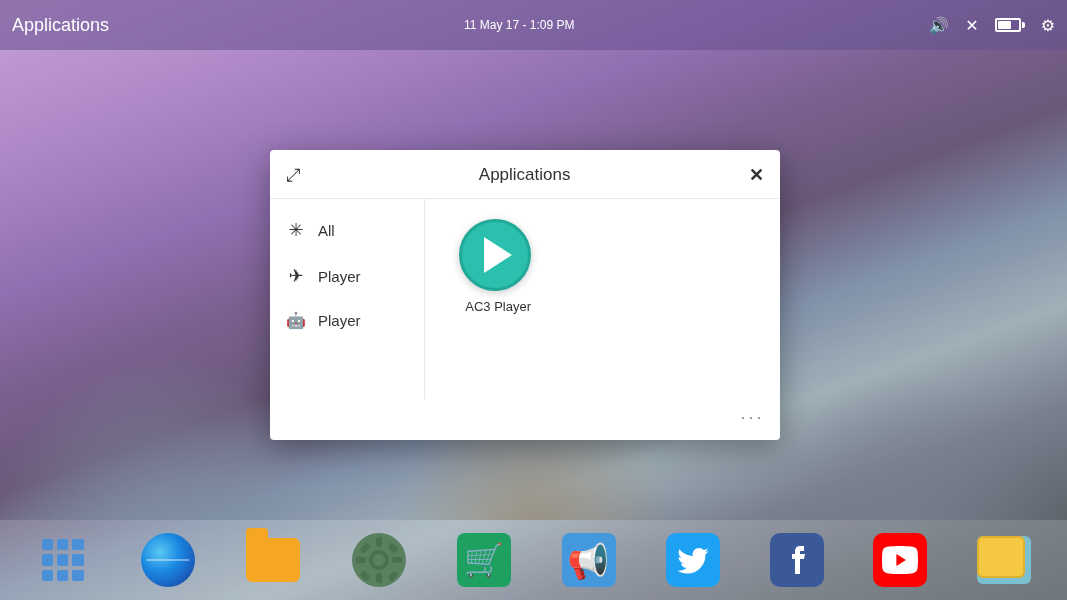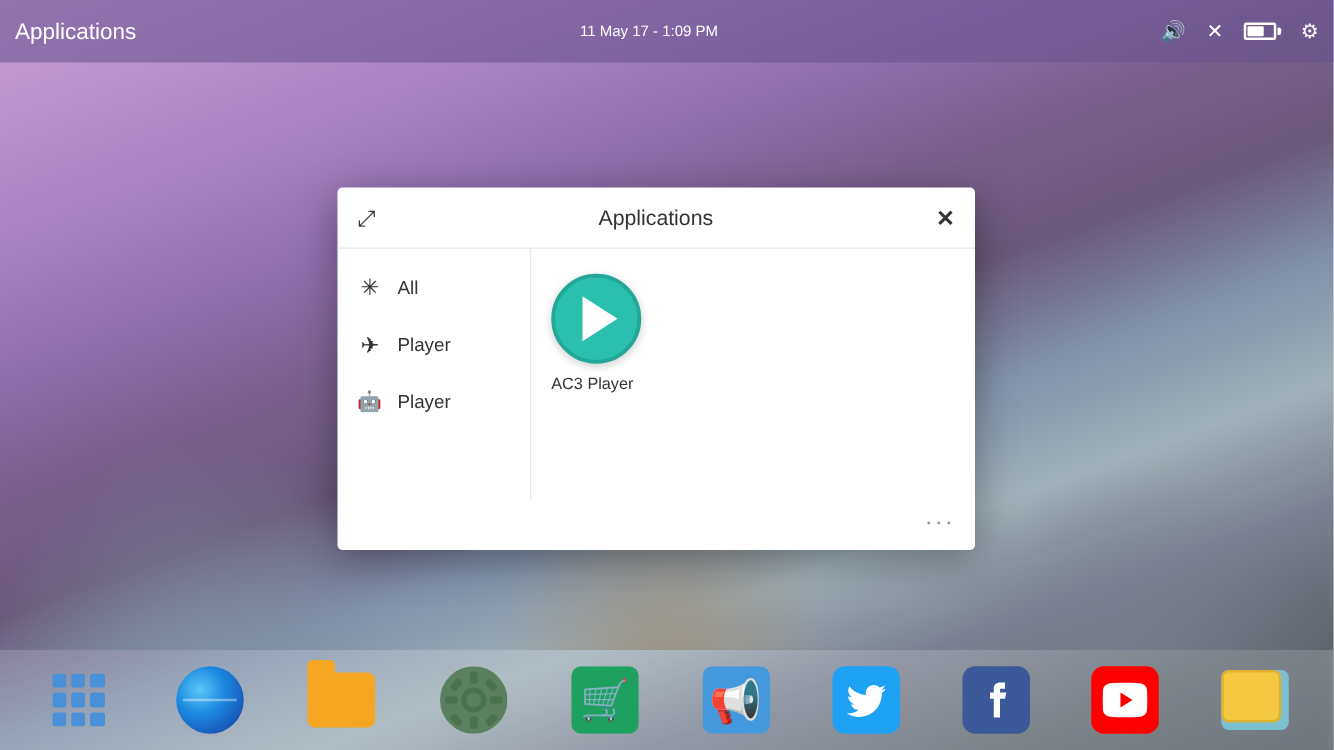--- a/index.html
+++ b/index.html
@@ -197,21 +197,21 @@
       padding: 20px 16px;
       display: flex;
       flex-wrap: wrap;
       align-content: flex-start;
       gap: 16px;
     }
 
     .app-item {
       display: flex;
       flex-direction: column;
-      align-items: flex-start;
+      align-items: flex-end;
       cursor: pointer;
       width: 90px;
     }
 
     .app-icon-circle {
       width: 72px;
       height: 72px;
       border-radius: 50%;
       background: #2bbfad;
       display: flex;

